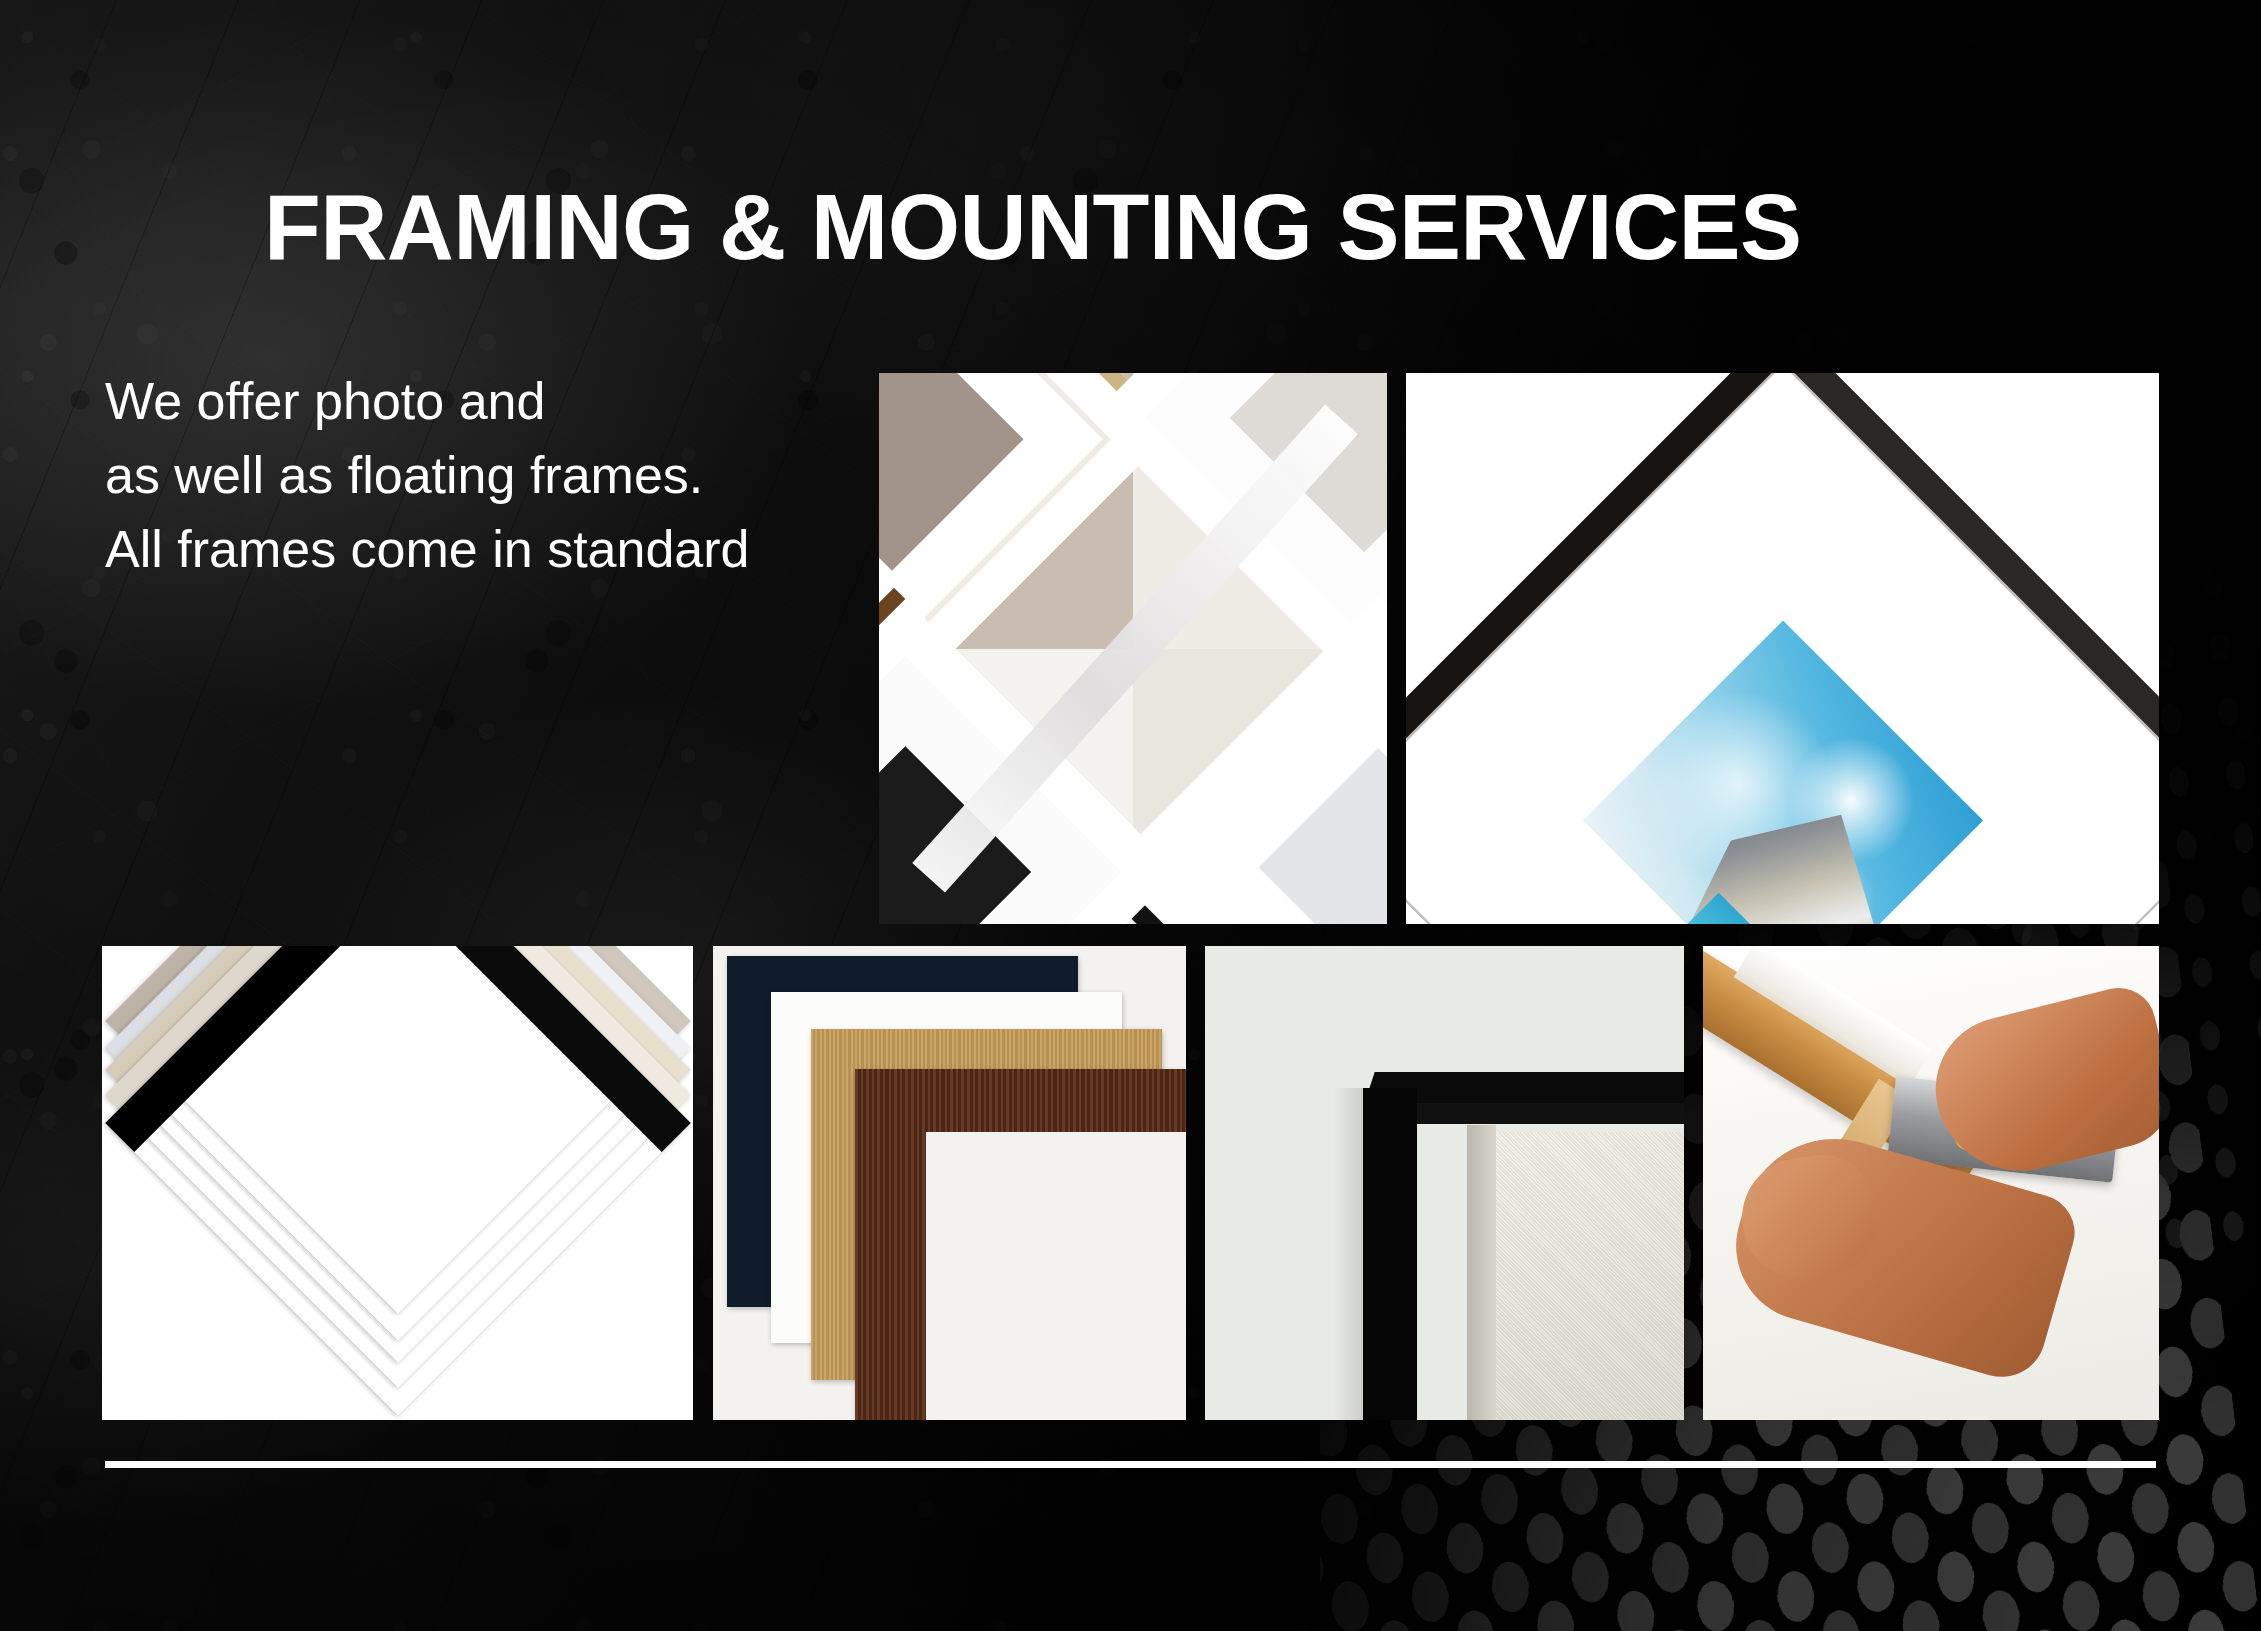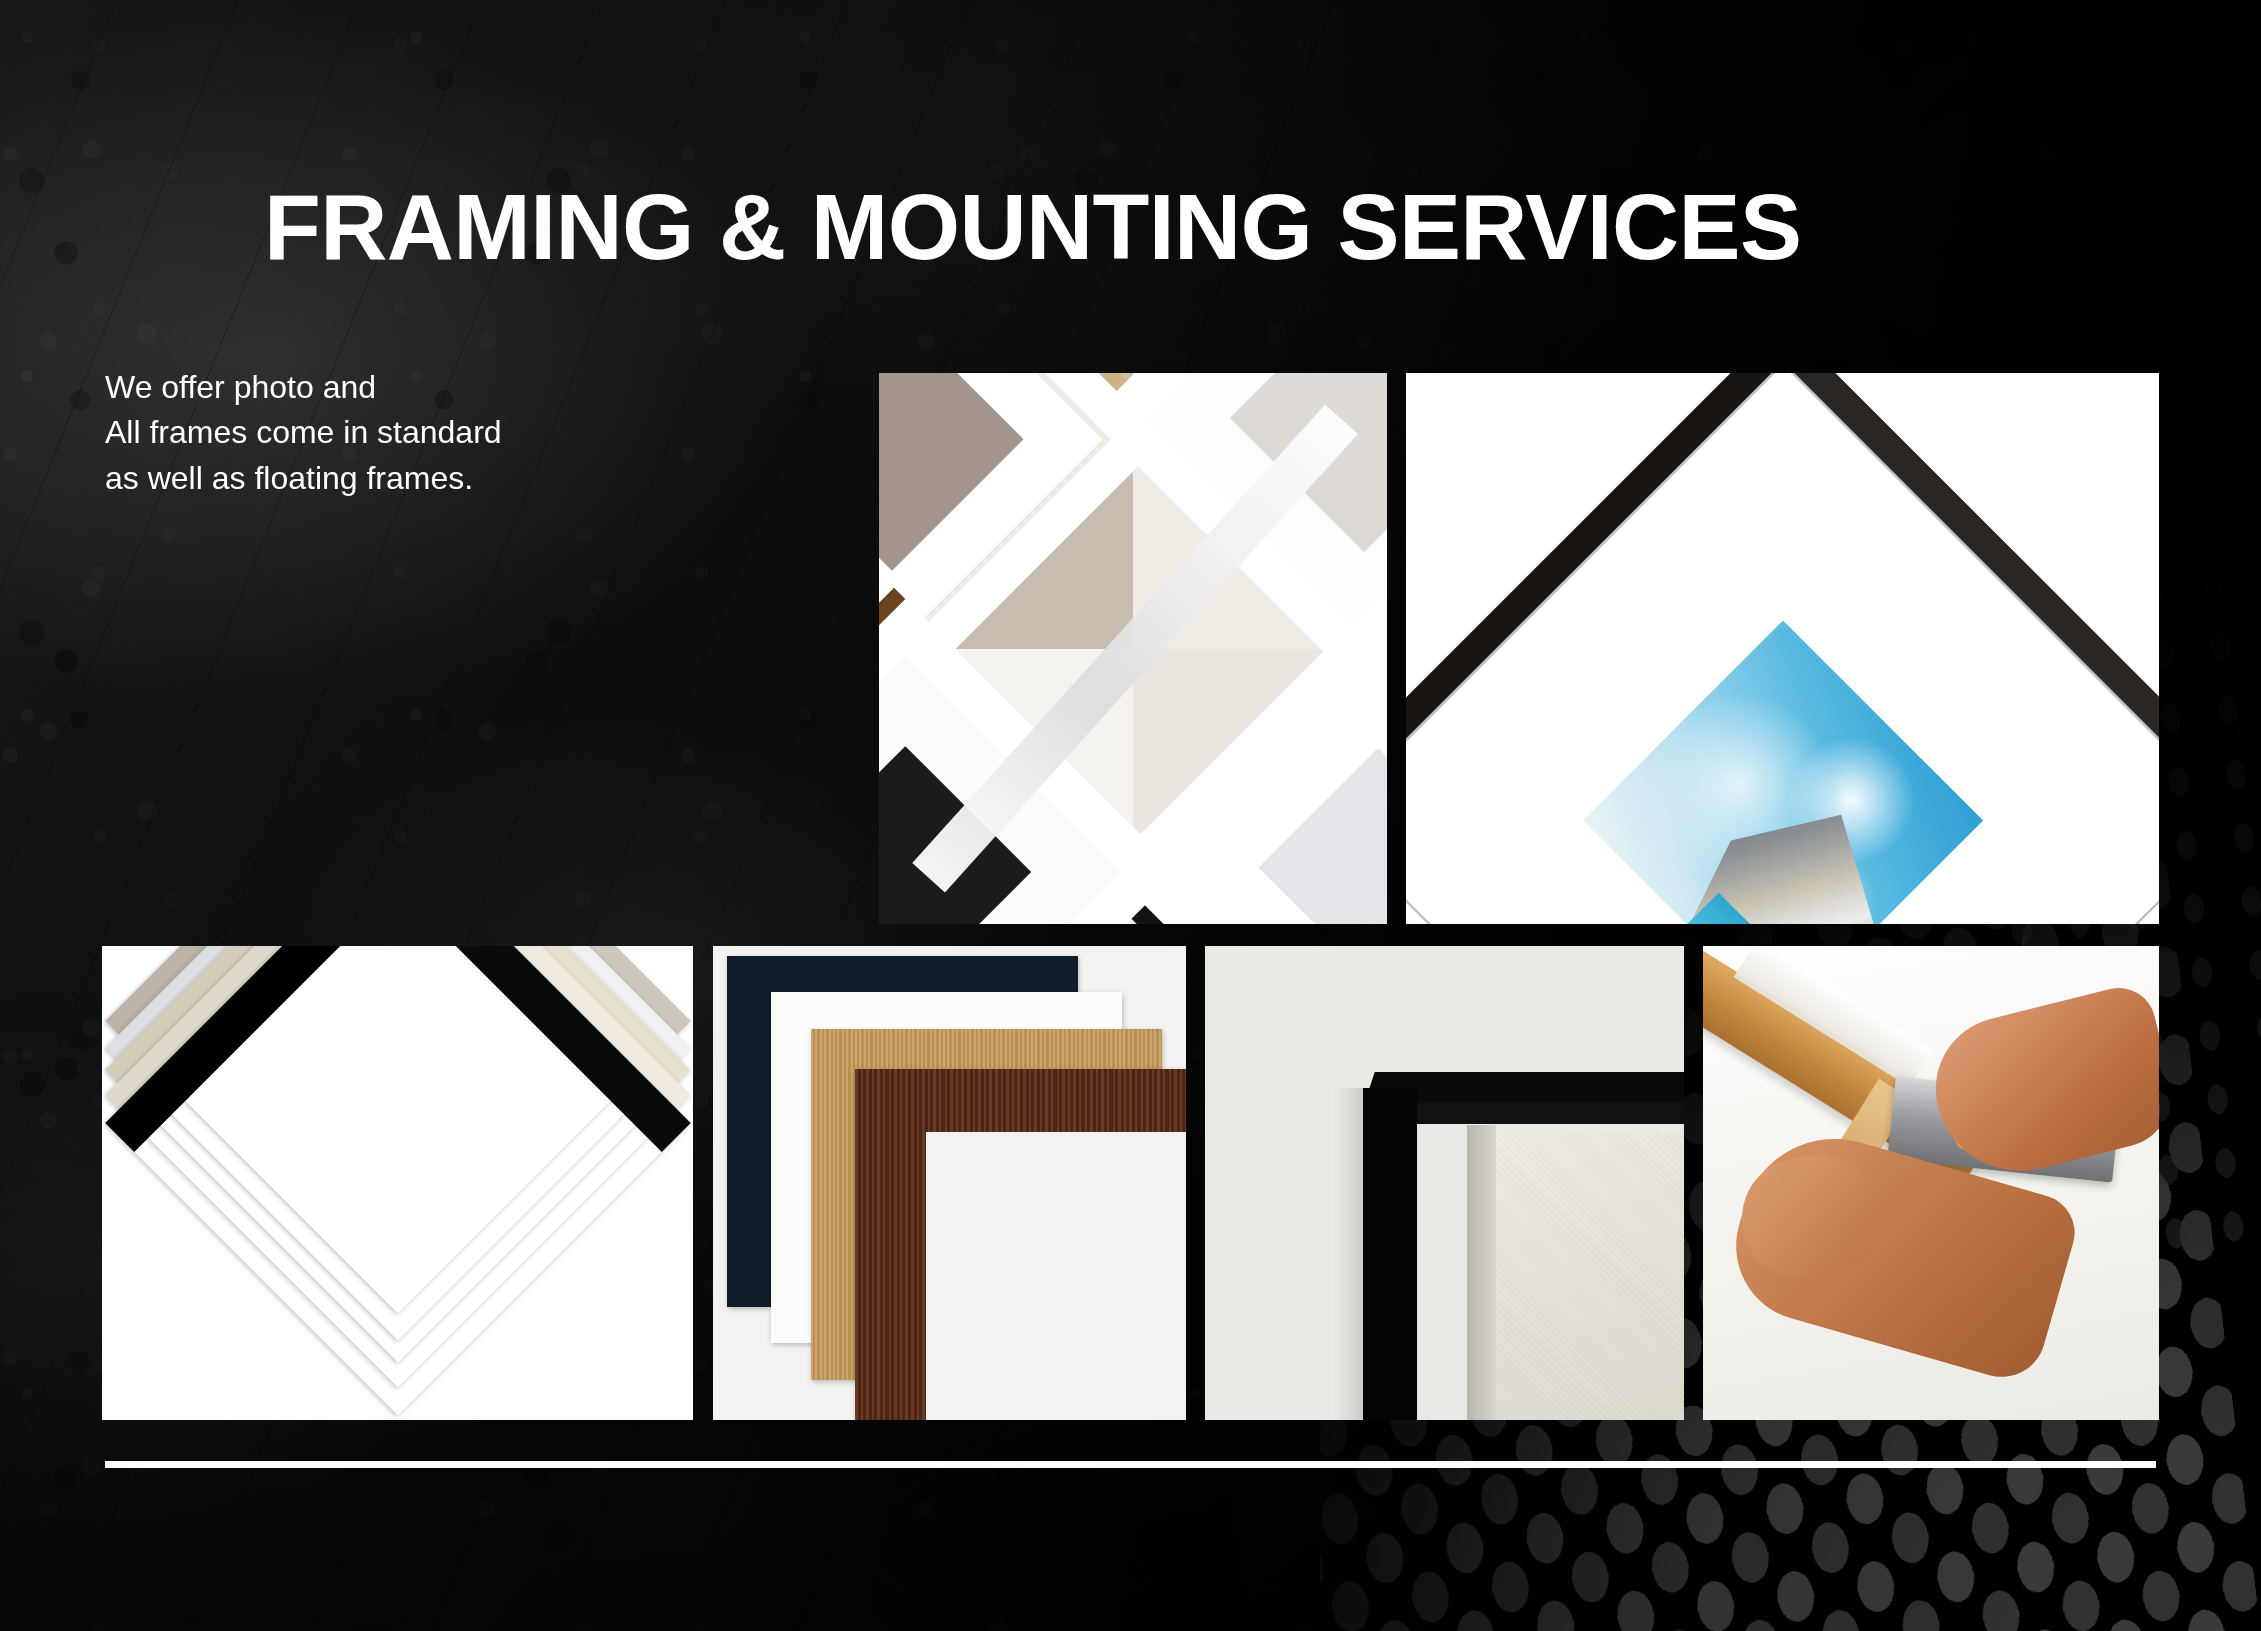--- a/index.html
+++ b/index.html
@@ -120,21 +120,21 @@
     line-height: 1.0;
     white-space: nowrap;
   }
 
   
   .body-copy {
     position: absolute;
     left: 105px; top: 365px;
     width: 753px;
     color: #ffffff;
-    font-size: 32px;
+    font-size: 52px;
     font-weight: 400;
     line-height: 1.42;
   }
   .body-copy p { margin: 0; }
 
   
   .photo {
     position: absolute;
     overflow: hidden;
     background: #fff;
@@ -425,22 +425,22 @@
   <div class="halftone">
     <div class="halftone-inner"></div>
     <div class="halftone-inner b"></div>
   </div>
   <div class="halftone-edge"></div>
 
   <h1 class="title">FRAMING &amp; MOUNTING SERVICES</h1>
 
   <div class="body-copy">
     <p>We offer photo and</p>
+    <p>as well as floating frames.</p>
     <p>All frames come in standard</p>
-    <p>as well as floating frames.</p>
   </div>
 
   <div class="photo" id="photo-frame-corners-x">
     <div class="fx-stage">
       <div class="fx-q fx-tl"></div>
       <div class="fx-q fx-tr"></div>
       <div class="fx-q fx-br"></div>
       <div class="fx-q fx-bl"></div>
 
       <div class="fx-corner fx-c1">

